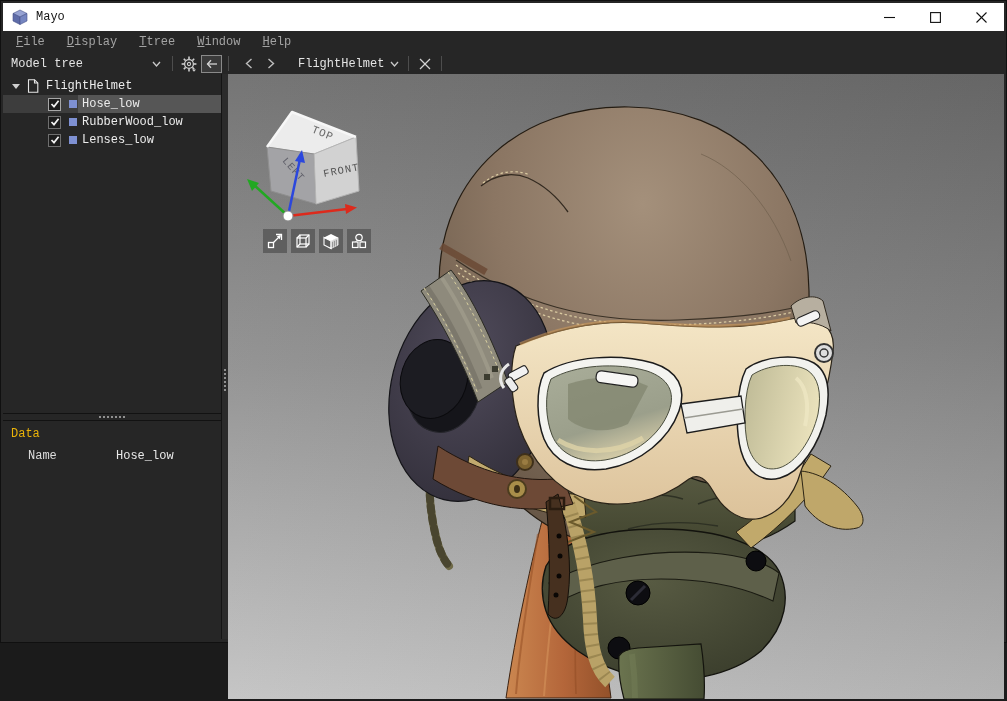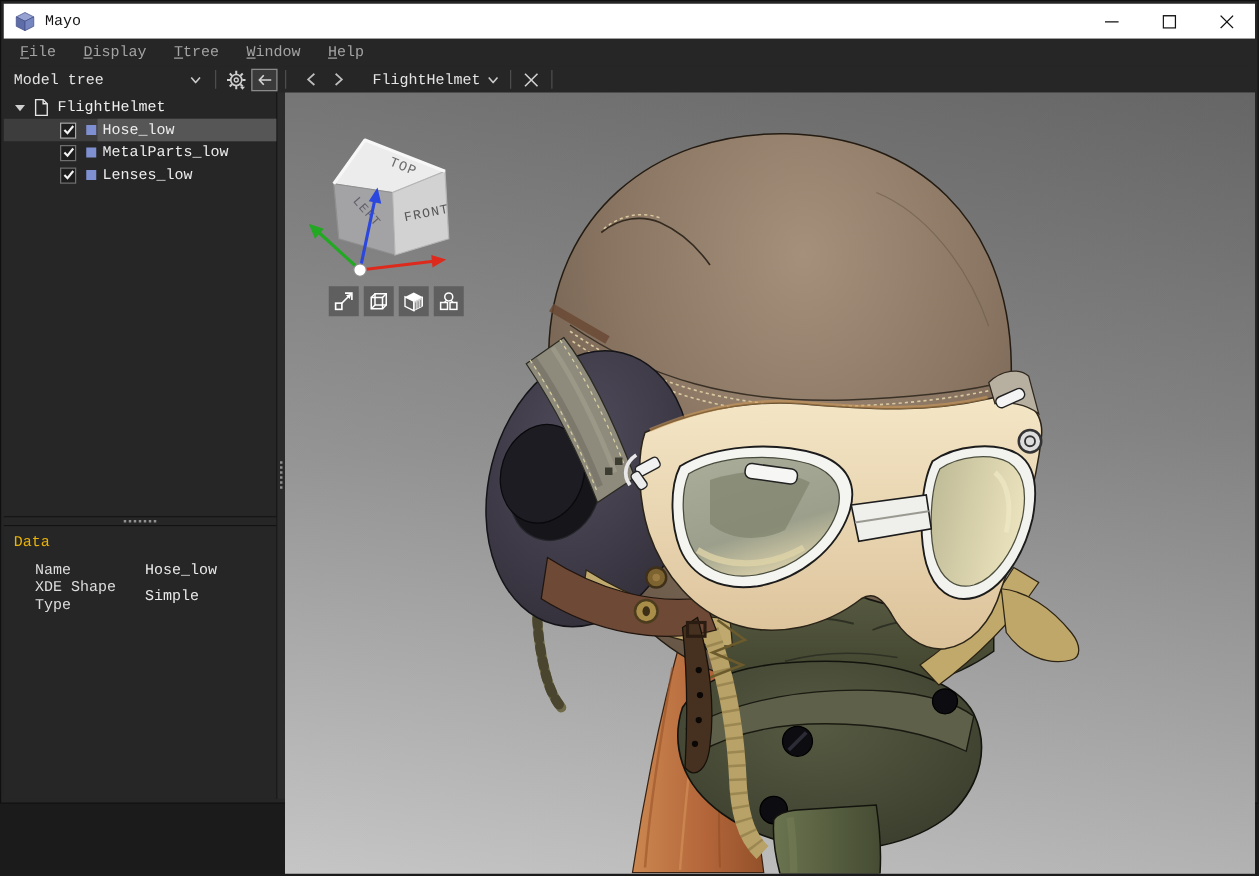--- a/index.html
+++ b/index.html
@@ -213,21 +213,21 @@
           </span>
       </div>
       <div class="trow">
         <span class="cbx">
             <svg width="10" height="10" viewBox="0 0 10 10">
               <path d="M1.5,5 L4,7.6 L8.6,1.8" stroke="#f2f2f2" stroke-width="1.7" fill="none"></path>
             </svg>
           </span>
         <span class="partsq"></span>
         <span class="labelbox">
-            <span class="tlabel">MetalParts_low</span>
+            <span class="tlabel">RubberWood_low</span>
           </span>
       </div>
       <div class="trow">
         <span class="cbx">
             <svg width="10" height="10" viewBox="0 0 10 10">
               <path d="M1.5,5 L4,7.6 L8.6,1.8" stroke="#f2f2f2" stroke-width="1.7" fill="none"></path>
             </svg>
           </span>
         <span class="partsq"></span>
         <span class="labelbox">
@@ -244,24 +244,20 @@
         <i></i>
         <i></i>
         <i></i>
     </div>
 
     <div class="datapanel">
       <div class="datatitle">Data</div>
       <div class="drow">
         <span class="dlabel">Name</span>
         <span class="dvalue">Hose_low</span>
-      </div>
-      <div class="drow">
-        <span class="dlabel">XDE Shape Type</span>
-        <span class="dvalue">Simple</span>
       </div>
     </div>
   </div>
 
   <div class="vsplit">
     <div class="dots">
         <i></i>
         <i></i>
         <i></i>
         <i></i>

